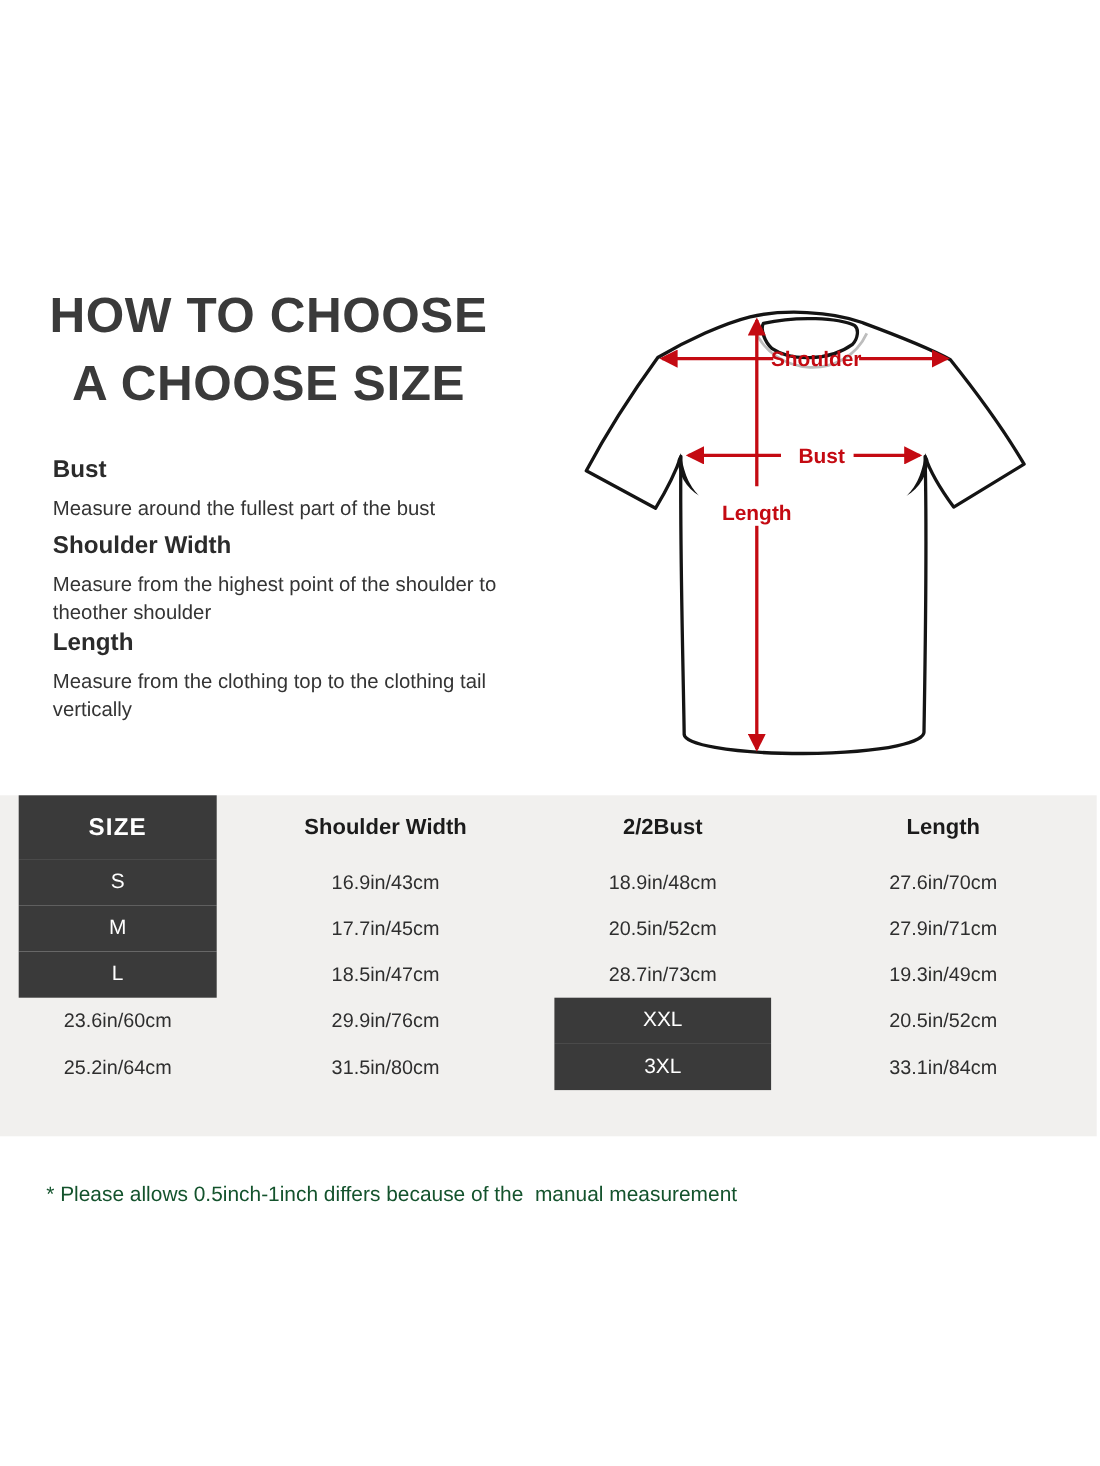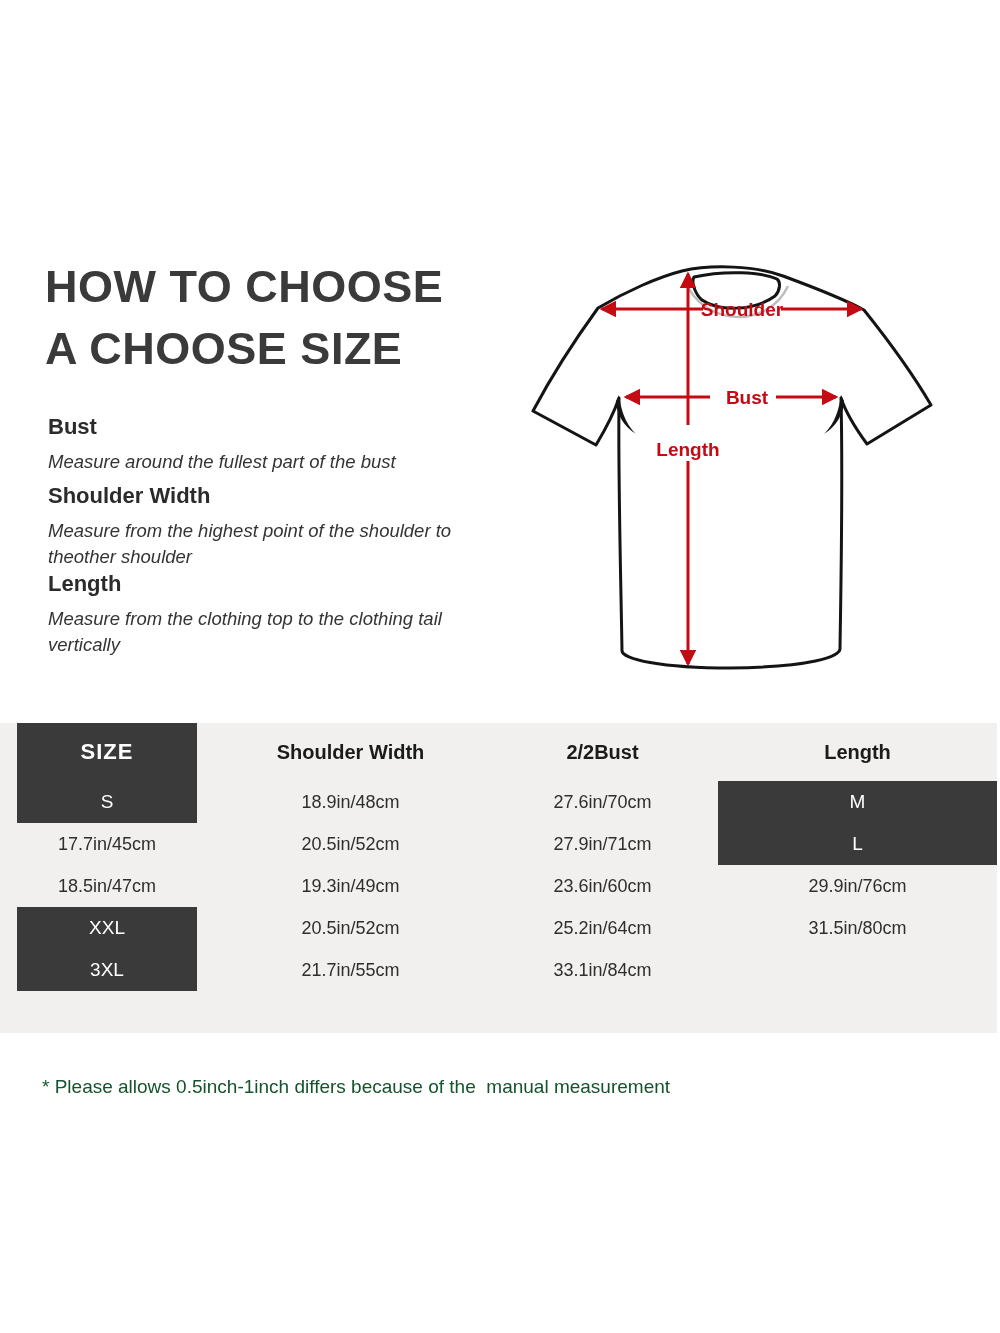--- a/index.html
+++ b/index.html
@@ -17,45 +17,45 @@
   
   .title-block {
     position: absolute;
     left: 45px;
     top: 256px;
     color: #3a3a3a;
     font-weight: 700;
     font-size: 45px;
     line-height: 62px;
     letter-spacing: 0.5px;
+    text-align: center;
   }
 
   .sections { position: absolute; left: 48px; top: 0; width: 440px; }
   .section { position: absolute; left: 0; width: 440px; }
   .section-bust    { top: 414px; }
   .section-shoulder{ top: 483px; }
   .section-length  { top: 571px; }
   .section h2 {
     font-size: 22px;
     font-weight: 700;
     color: #2b2b2b;
     margin-bottom: 9px;
   }
   .section p {
     font-size: 18.5px;
     color: #343434;
     line-height: 26px;
-    font-style: italic;
   }
 
   
   .diagram {
     position: absolute;
     left: 510px;
-    top: 255px;
+    top: 272px;
     width: 450px;
     height: 440px;
   }
   .diagram svg { display: block; width: 100%; height: 100%; }
   .arrow-label {
     font-family: "Liberation Sans", sans-serif;
     font-size: 19px;
     font-weight: 700;
     fill: #c40a12;
   }
@@ -176,40 +176,41 @@
   </div>
 
   <div class="size-table">
 
     <div class="cell dark size-header">SIZE</div>
     <div class="cell col-header">Shoulder Width</div>
     <div class="cell col-header">2/2Bust</div>
     <div class="cell col-header">Length</div>
 
     <div class="cell dark size-label">S</div>
+    <div class="cell">16.9in/43cm</div>
     <div class="cell">18.9in/48cm</div>
     <div class="cell">27.6in/70cm</div>
 
     <div class="cell dark size-label">M</div>
     <div class="cell">17.7in/45cm</div>
     <div class="cell">20.5in/52cm</div>
     <div class="cell">27.9in/71cm</div>
 
     <div class="cell dark size-label">L</div>
     <div class="cell">18.5in/47cm</div>
+    <div class="cell">28.7in/73cm</div>
 
     <div class="cell">19.3in/49cm</div>
     <div class="cell">23.6in/60cm</div>
     <div class="cell">29.9in/76cm</div>
 
     <div class="cell dark size-label">XXL</div>
     <div class="cell">20.5in/52cm</div>
     <div class="cell">25.2in/64cm</div>
     <div class="cell">31.5in/80cm</div>
 
     <div class="cell dark size-label">3XL</div>
-    <div class="cell">21.7in/55cm</div>
     <div class="cell">33.1in/84cm</div>
   </div>
 
   <div class="footnote">* Please allows 0.5inch-1inch differs because of the  manual measurement</div>
 
 </div>
 
 </body></html>

